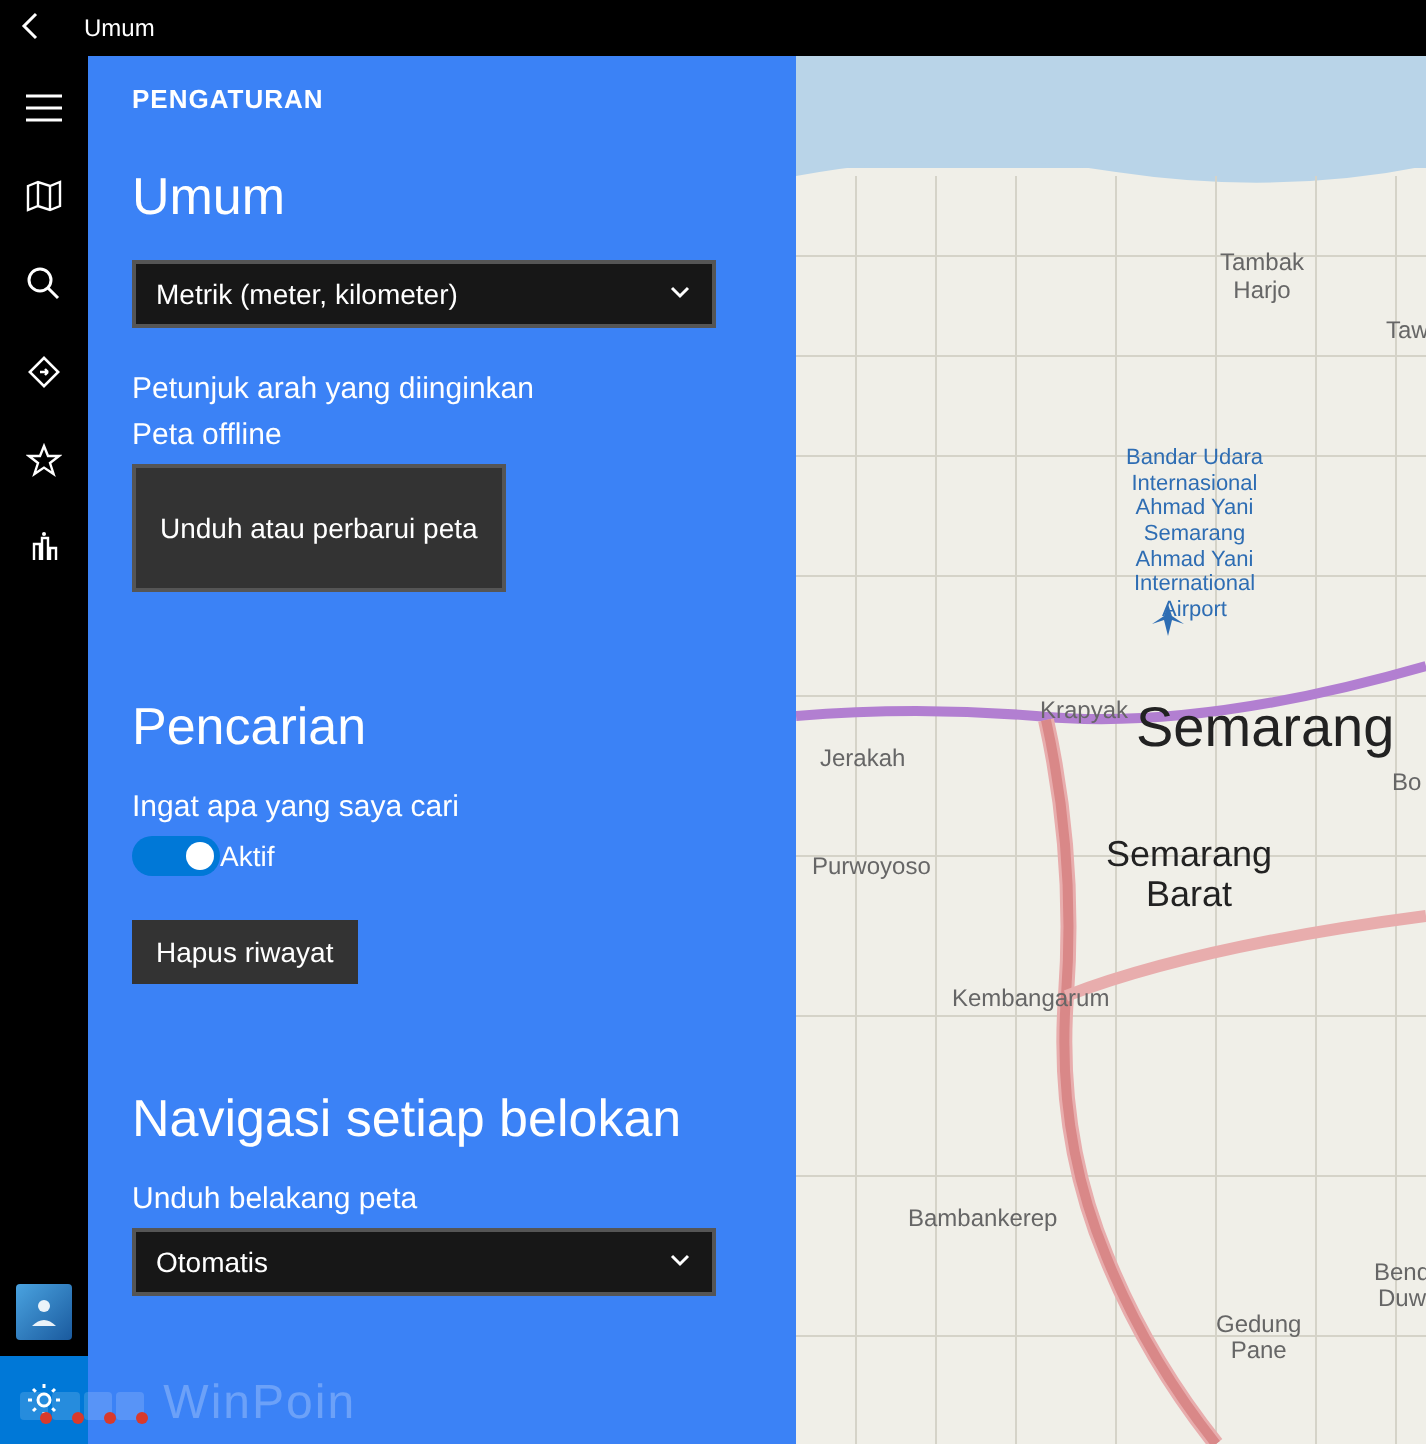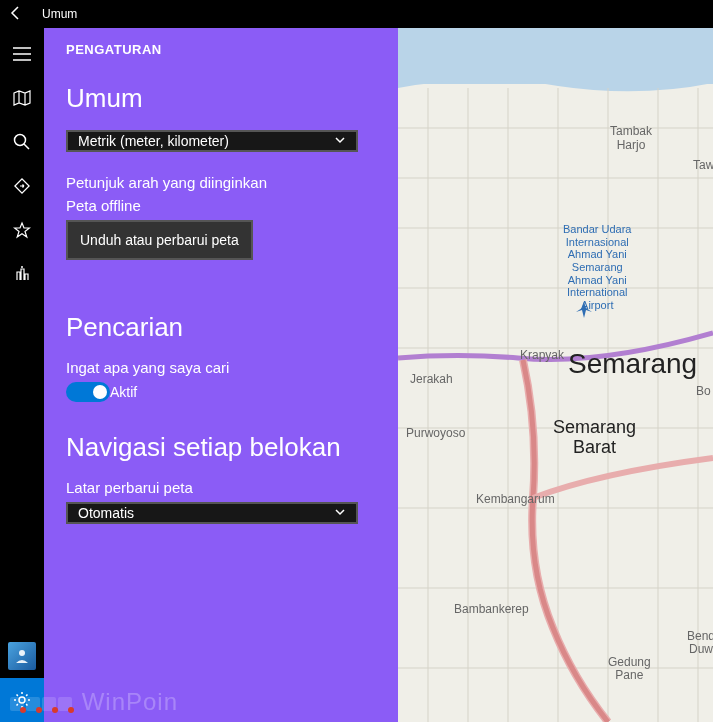--- a/index.html
+++ b/index.html
@@ -10,32 +10,32 @@
   .titlebar .title { color: #fff; font-size: 12px; }
 
   .content { flex: 1; display: flex; min-height: 0; position: relative; }
 
   .iconbar { width: 44px; background: #000; display: flex; flex-direction: column; align-items: center; padding-top: 4px; }
   .iconbar .icon { width: 44px; height: 44px; display: flex; align-items: center; justify-content: center; color: #fff; font-size: 16px; }
   .iconbar .spacer { flex: 1; }
   .iconbar .bottom-icon { width: 44px; height: 44px; display: flex; align-items: center; justify-content: center; }
   .iconbar .gear { background: #0078d7; color: #fff; }
 
-  .settings-panel { width: 354px; background: #8b5cf6; padding: 14px 24px 0 22px; overflow-y: hidden; }
+  .settings-panel { width: 354px; background: #3b82f6; padding: 14px 24px 0 22px; overflow-y: hidden; }
   .panel-title { font-size: 13px; font-weight: 600; letter-spacing: .5px; margin-bottom: 26px; }
   .section-h { font-size: 26px; font-weight: 300; margin-bottom: 16px; }
   .section-h.mt { margin-top: 30px; }
   .label { font-size: 15px; font-weight: 400; margin-bottom: 6px; color: #fff; }
 
-  .select { position: relative; width: 292px; height: 22px; border: 2px solid #555; display: flex; align-items: center; padding: 0 10px; margin-bottom: 22px; background: #171717; }
+  .select { position: relative; width: 292px; height: 34px; border: 2px solid #555; display: flex; align-items: center; padding: 0 10px; margin-bottom: 22px; background: #171717; }
   .select span { font-size: 14px; }
   .select .chev { position: absolute; right: 10px; top: 50%; transform: translateY(-50%); }
 
   .wide { width: 292px; }
-  .btn { display: inline-block; border: 2px solid #555; background: #333; padding: 10px 12px; font-size: 14px; color: #fff; margin-bottom: 22px; }
+  .btn { display: inline-block; border: 2px solid #555; background: #333; padding: 22px 12px; font-size: 14px; color: #fff; margin-bottom: 22px; }
   .btn.gray { background: #333; border: none; padding: 8px 12px; }
 
   .toggle-row { display: flex; align-items: center; margin-bottom: 22px; margin-top: 6px; }
   .toggle { width: 44px; height: 20px; border-radius: 10px; background: #0078d7; position: relative; }
   .toggle .knob { position: absolute; right: 3px; top: 3px; width: 14px; height: 14px; border-radius: 50%; background: #fff; }
   .toggle-label { font-size: 14px; }
 
   .map { flex: 1; background: #fde047; position: relative; overflow: hidden; }
   .map svg { position: absolute; inset: 0; width: 100%; height: 100%; }
   .map .place { position: absolute; font-size: 13px; color: #333; white-space: nowrap; }
@@ -134,23 +134,24 @@
     <div class="btn">Unduh atau perbarui peta</div>
 
     <div class="section-h mt">Pencarian</div>
     <div class="label">Ingat apa yang saya cari</div>
     <div class="toggle-row">
       <div class="toggle">
           <div class="knob"></div>
         </div>
       <div class="toggle-label">Aktif</div>
     </div>
+    <div class="btn gray">Hapus riwayat</div>
 
     <div class="section-h mt">Navigasi setiap belokan</div>
-    <div class="label">Latar perbarui peta</div>
+    <div class="label">Unduh belakang peta</div>
     <div class="select wide" style="margin-bottom:0">
       <span>Otomatis</span>
       <span class="chev"><svg viewBox="0 0 12 12">
             <path d="M2 4 L6 8 L10 4" stroke="#fff" stroke-width="1.5" fill="none"></path>
           </svg></span>
     </div>
   </div>
 
   <div class="map">
     <svg viewBox="0 0 315 694" preserveAspectRatio="none">

